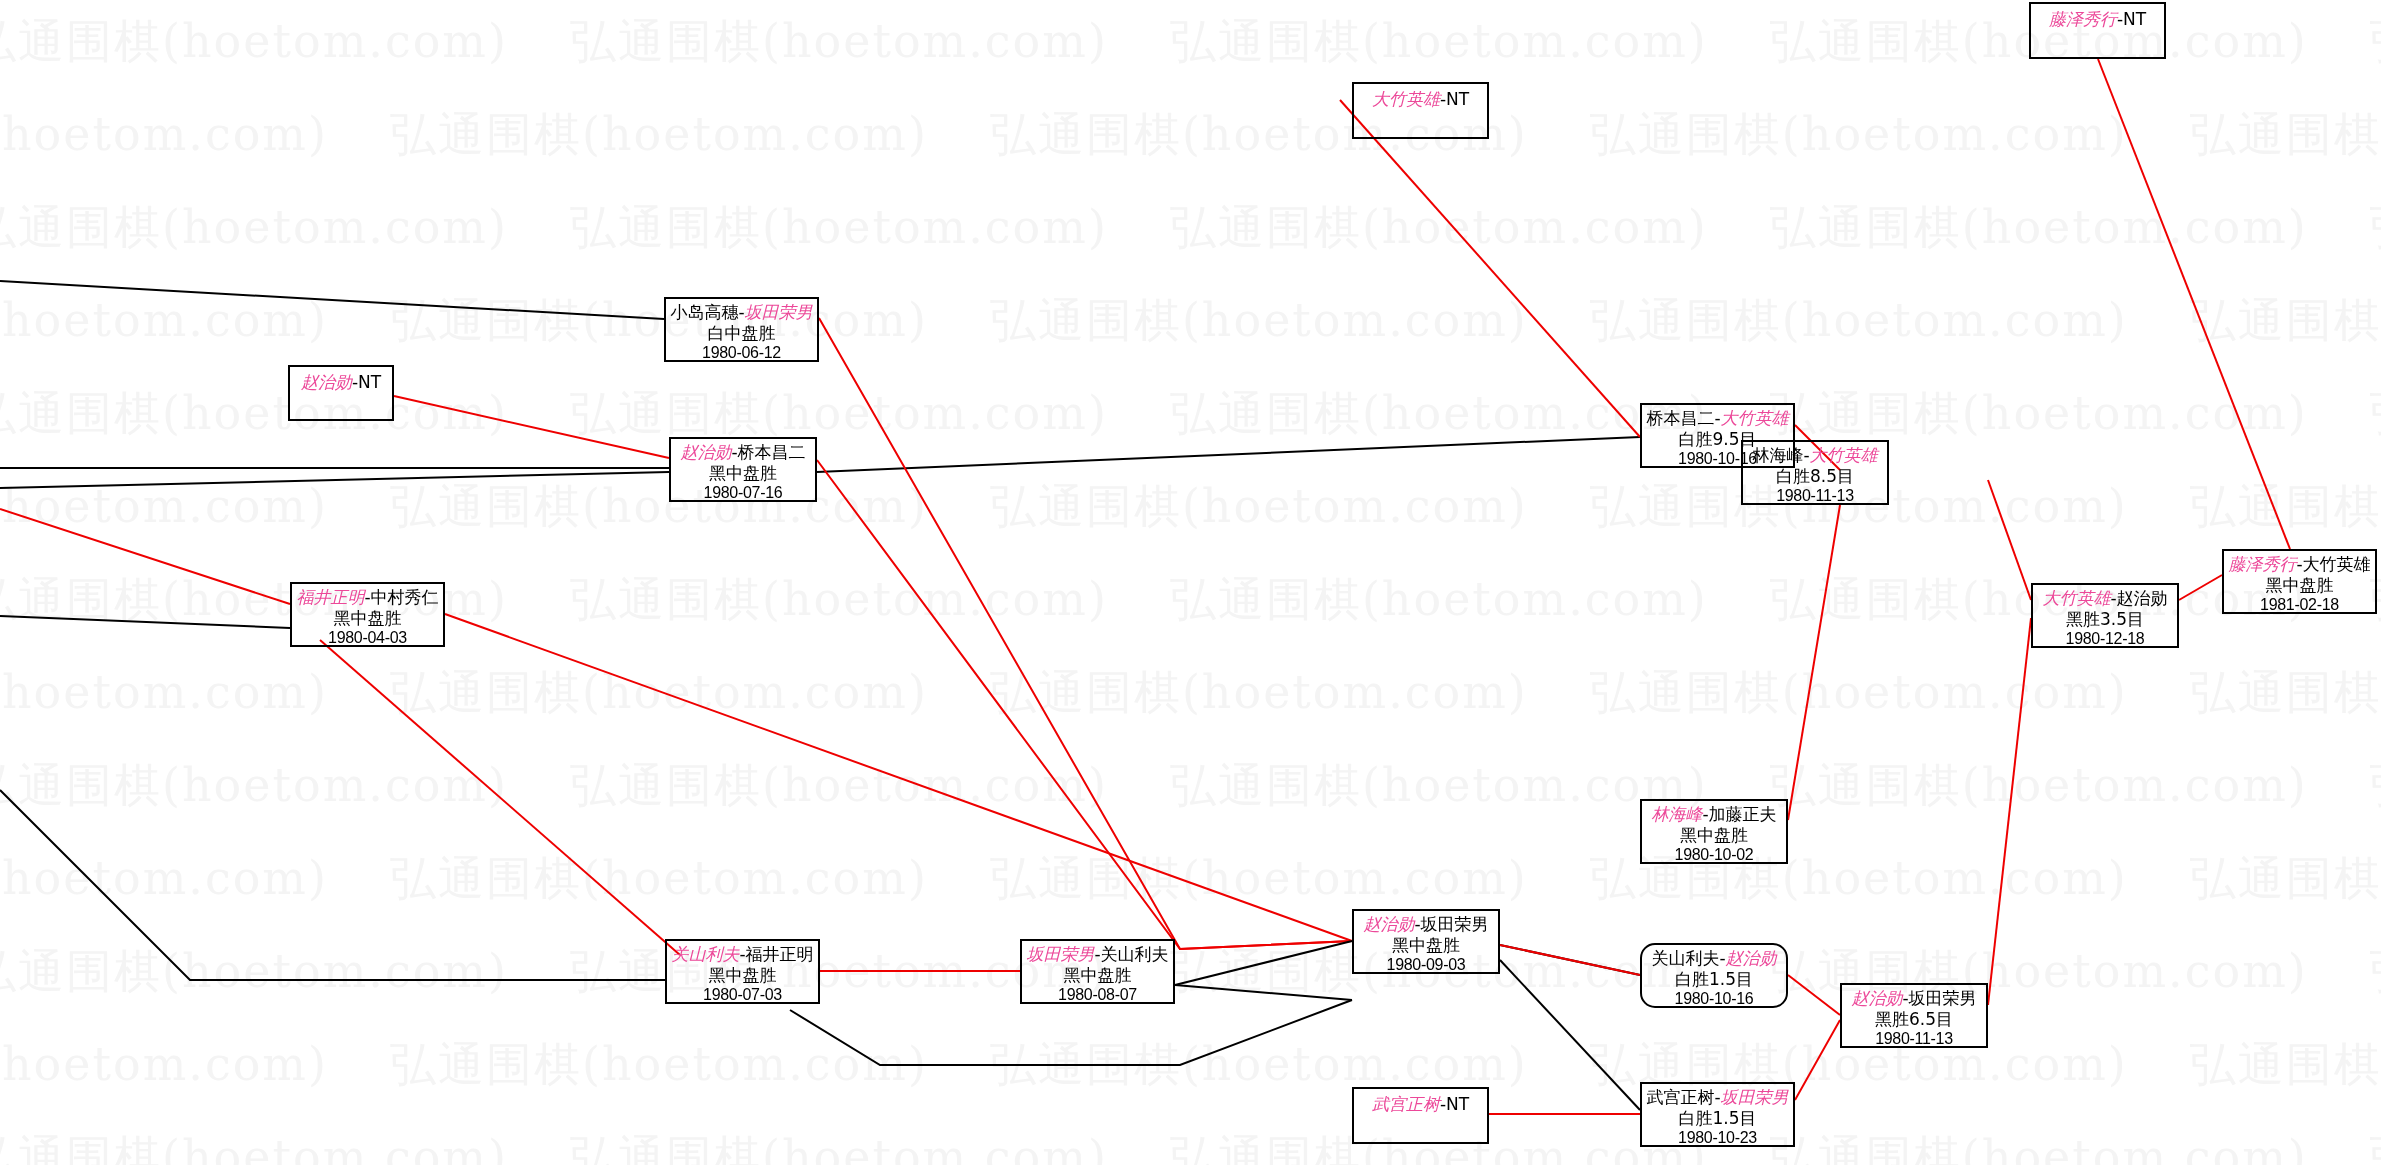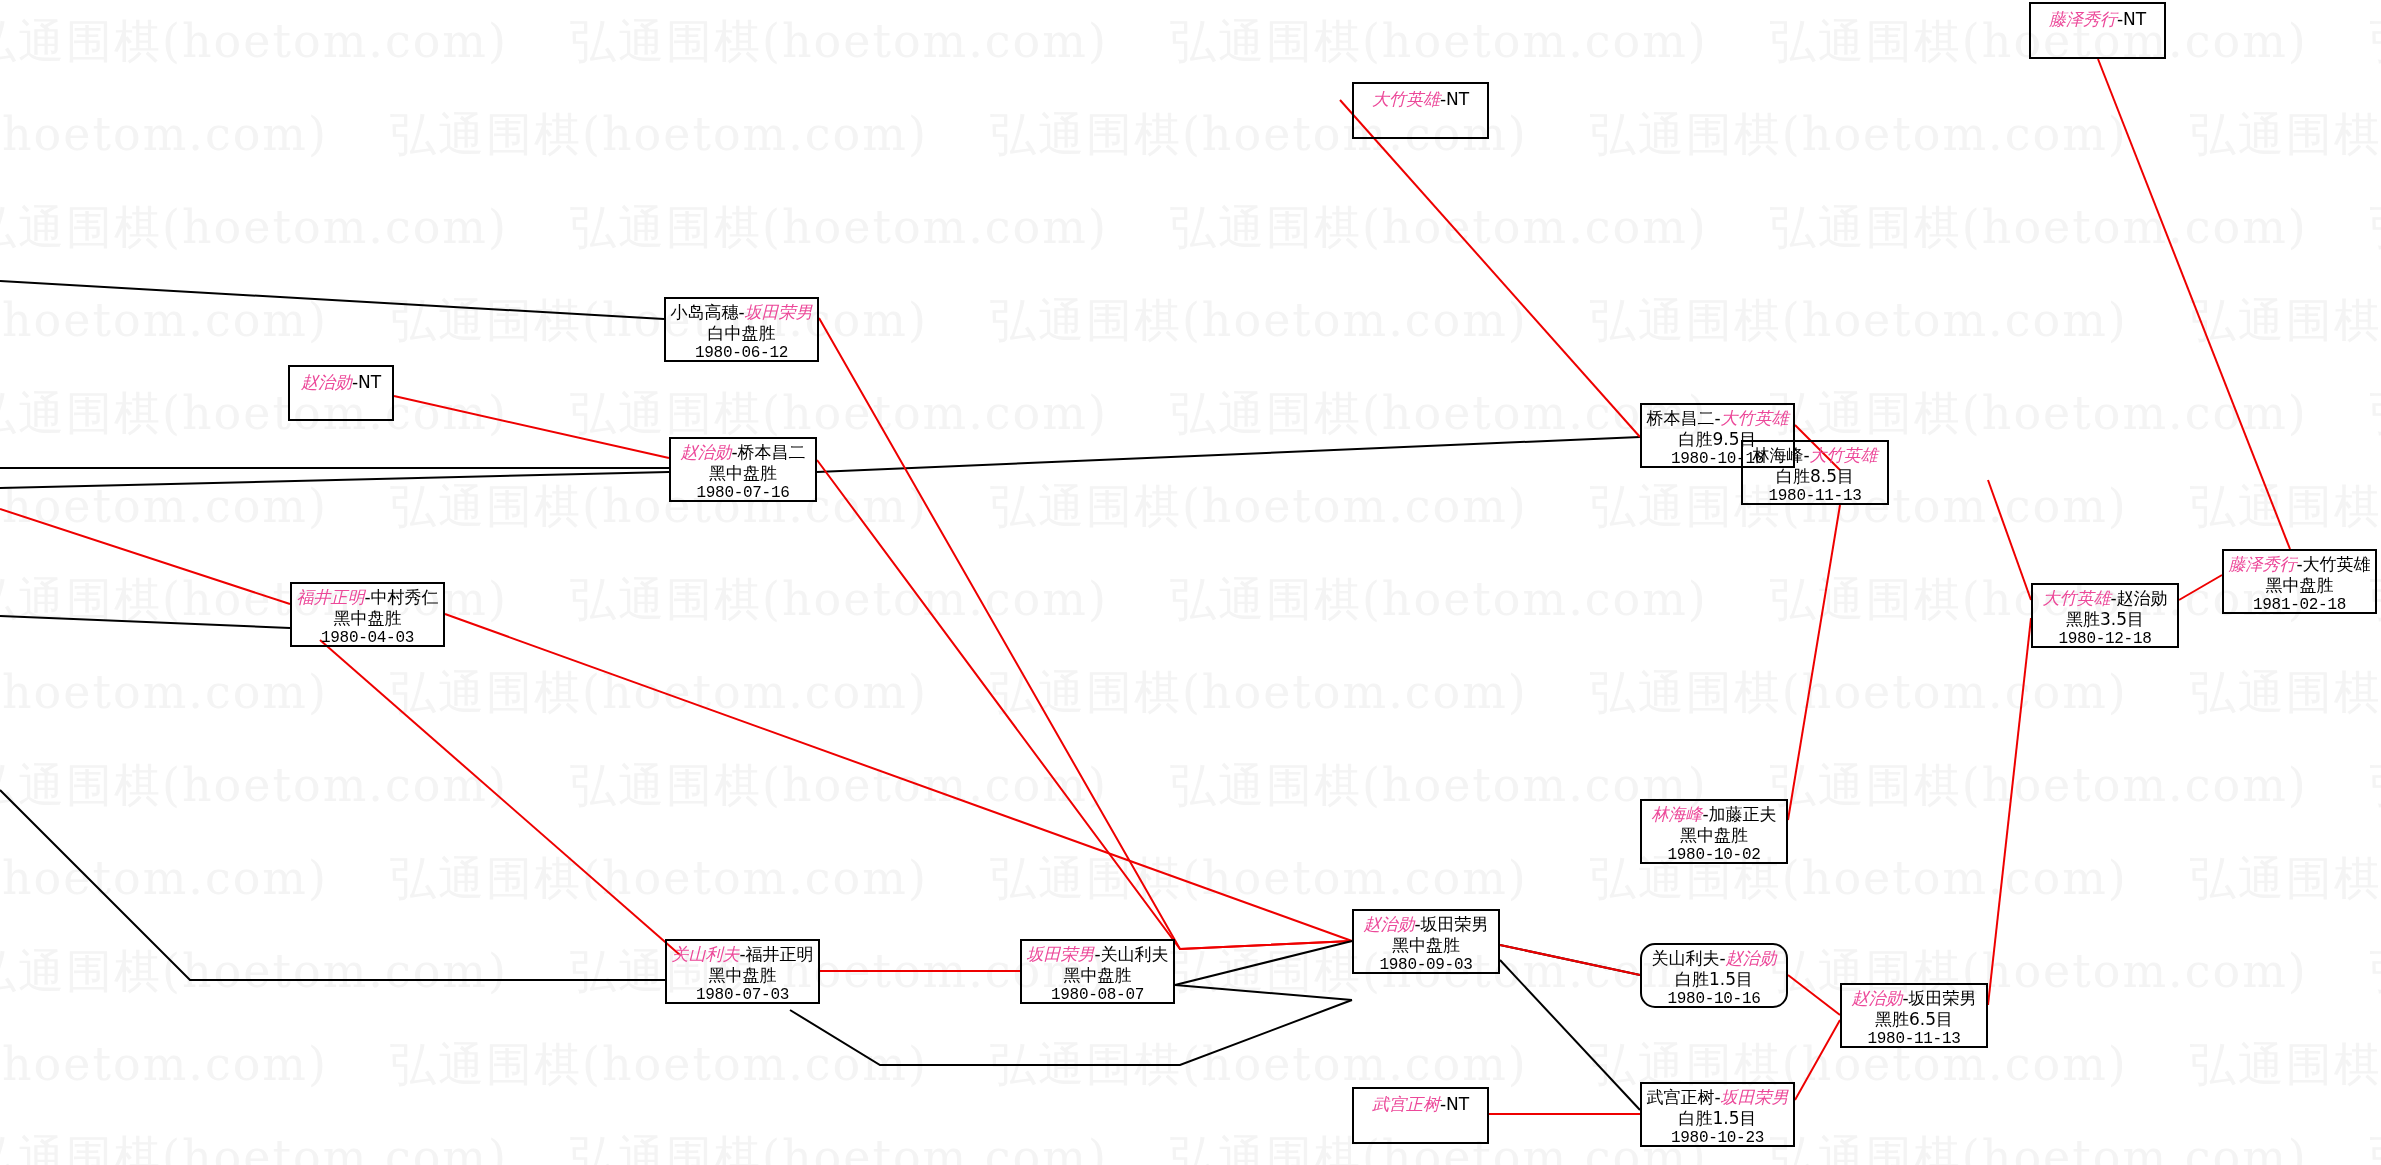--- a/index.html
+++ b/index.html
@@ -64,21 +64,21 @@
     font-size: 17px;
     line-height: 21px;
     white-space: nowrap;
   }
   .node .result {
     font-size: 17px;
     line-height: 20px;
     white-space: nowrap;
   }
   .node .date {
-    font-family: Liberation Mono, monospace;
+    font-family: Liberation Sans, sans-serif;
     font-size: 16px;
     line-height: 20px;
     letter-spacing: -0.3px;
     white-space: nowrap;
   }
   .node.nt .title { padding-top: 2px; }
   .red { color: #ec4899; font-style: italic; }
   .blk { color: #000000; }
 </style>
 </head>

